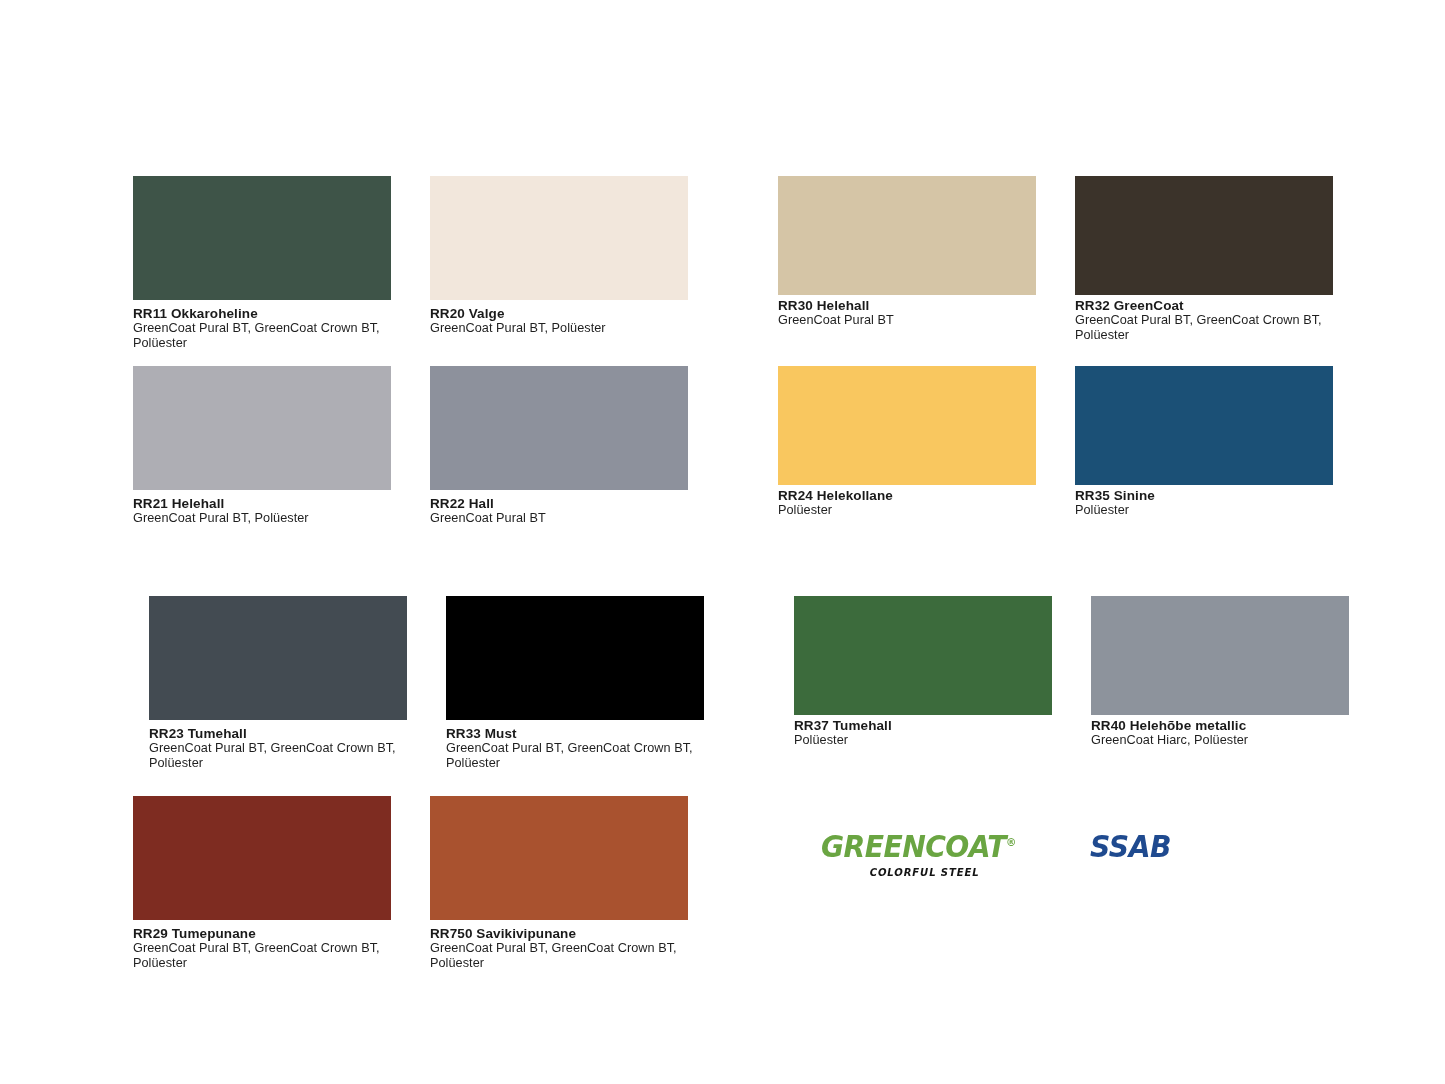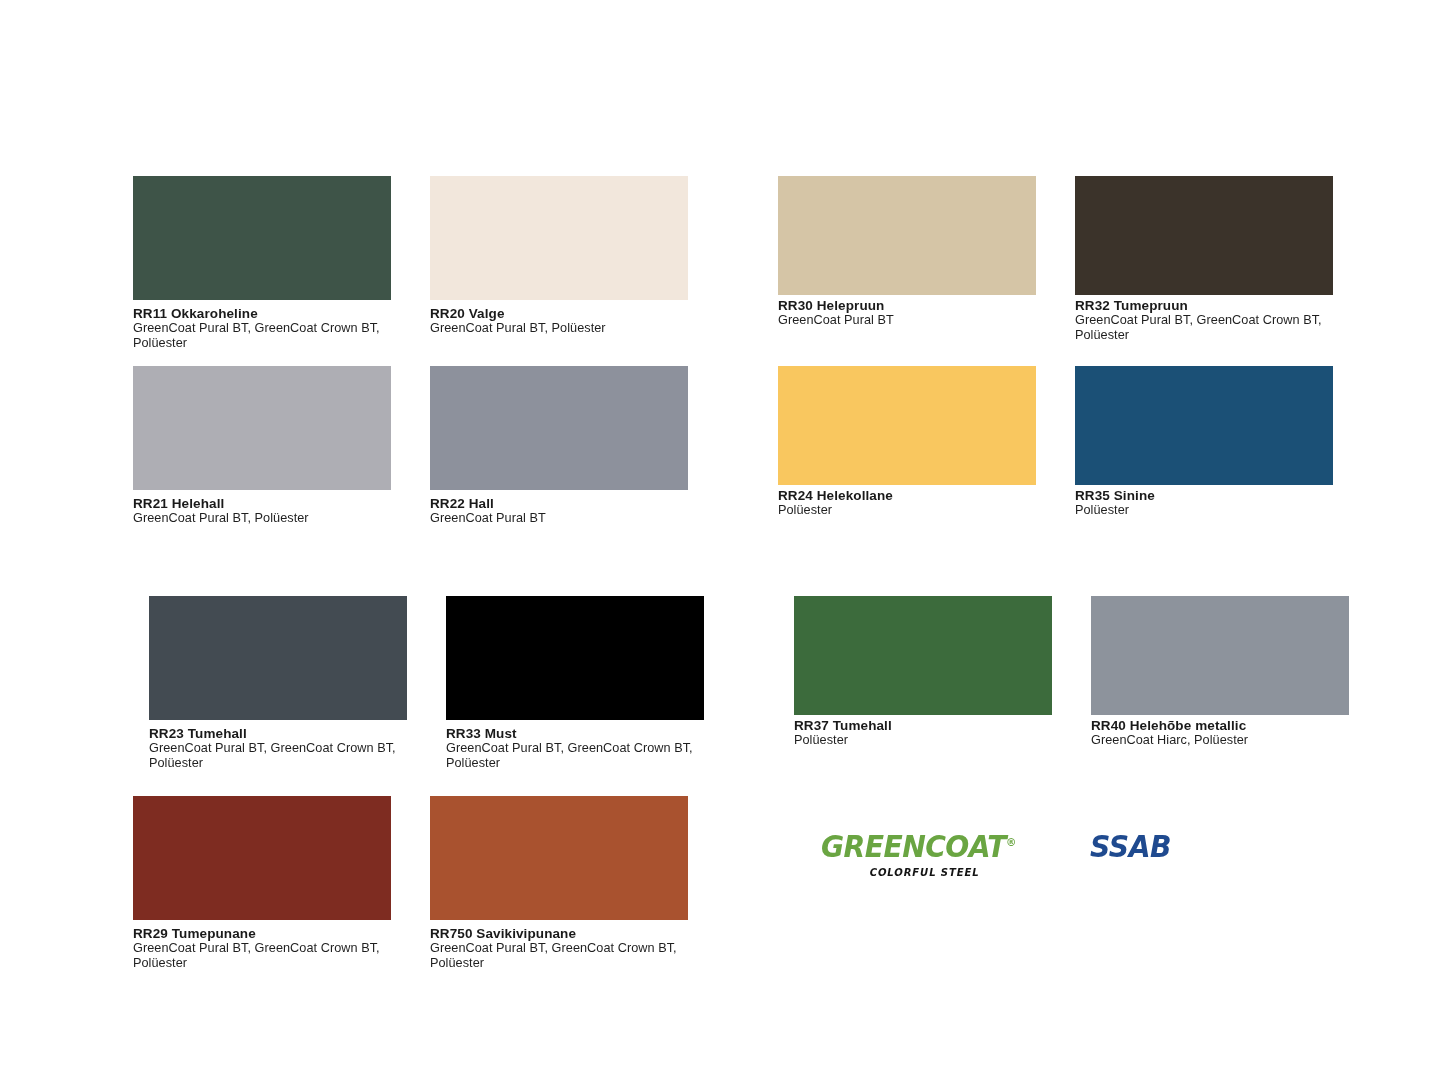--- a/index.html
+++ b/index.html
@@ -171,31 +171,31 @@
           <div class="sw-name">RR20 Valge</div>
           <div class="sw-products">GreenCoat Pural BT, Polüester</div>
         </div>
       </div>
 
       <div class="gap-lg"></div>
 
       <div class="cell">
         <div class="swatch sw-short" style="background-color: rgb(213, 197, 166);"></div>
         <div class="caption caption-tight">
-          <div class="sw-name">RR30 Helepruun</div>
+          <div class="sw-name">RR30 Helehall</div>
           <div class="sw-products">GreenCoat Pural BT</div>
         </div>
       </div>
 
       <div class="gap-sm"></div>
 
       <div class="cell">
         <div class="swatch sw-short" style="background-color: rgb(59, 51, 42);"></div>
         <div class="caption caption-tight">
-          <div class="sw-name">RR32 Tumepruun</div>
+          <div class="sw-name">RR32 GreenCoat</div>
           <div class="sw-products">GreenCoat Pural BT, GreenCoat Crown BT, Polüester</div>
         </div>
       </div>
     </div>
 
     <div class="row row-2">
 
       <div class="cell">
         <div class="swatch sw-tall" style="background-color: rgb(174, 174, 180);"></div>
         <div class="caption">

